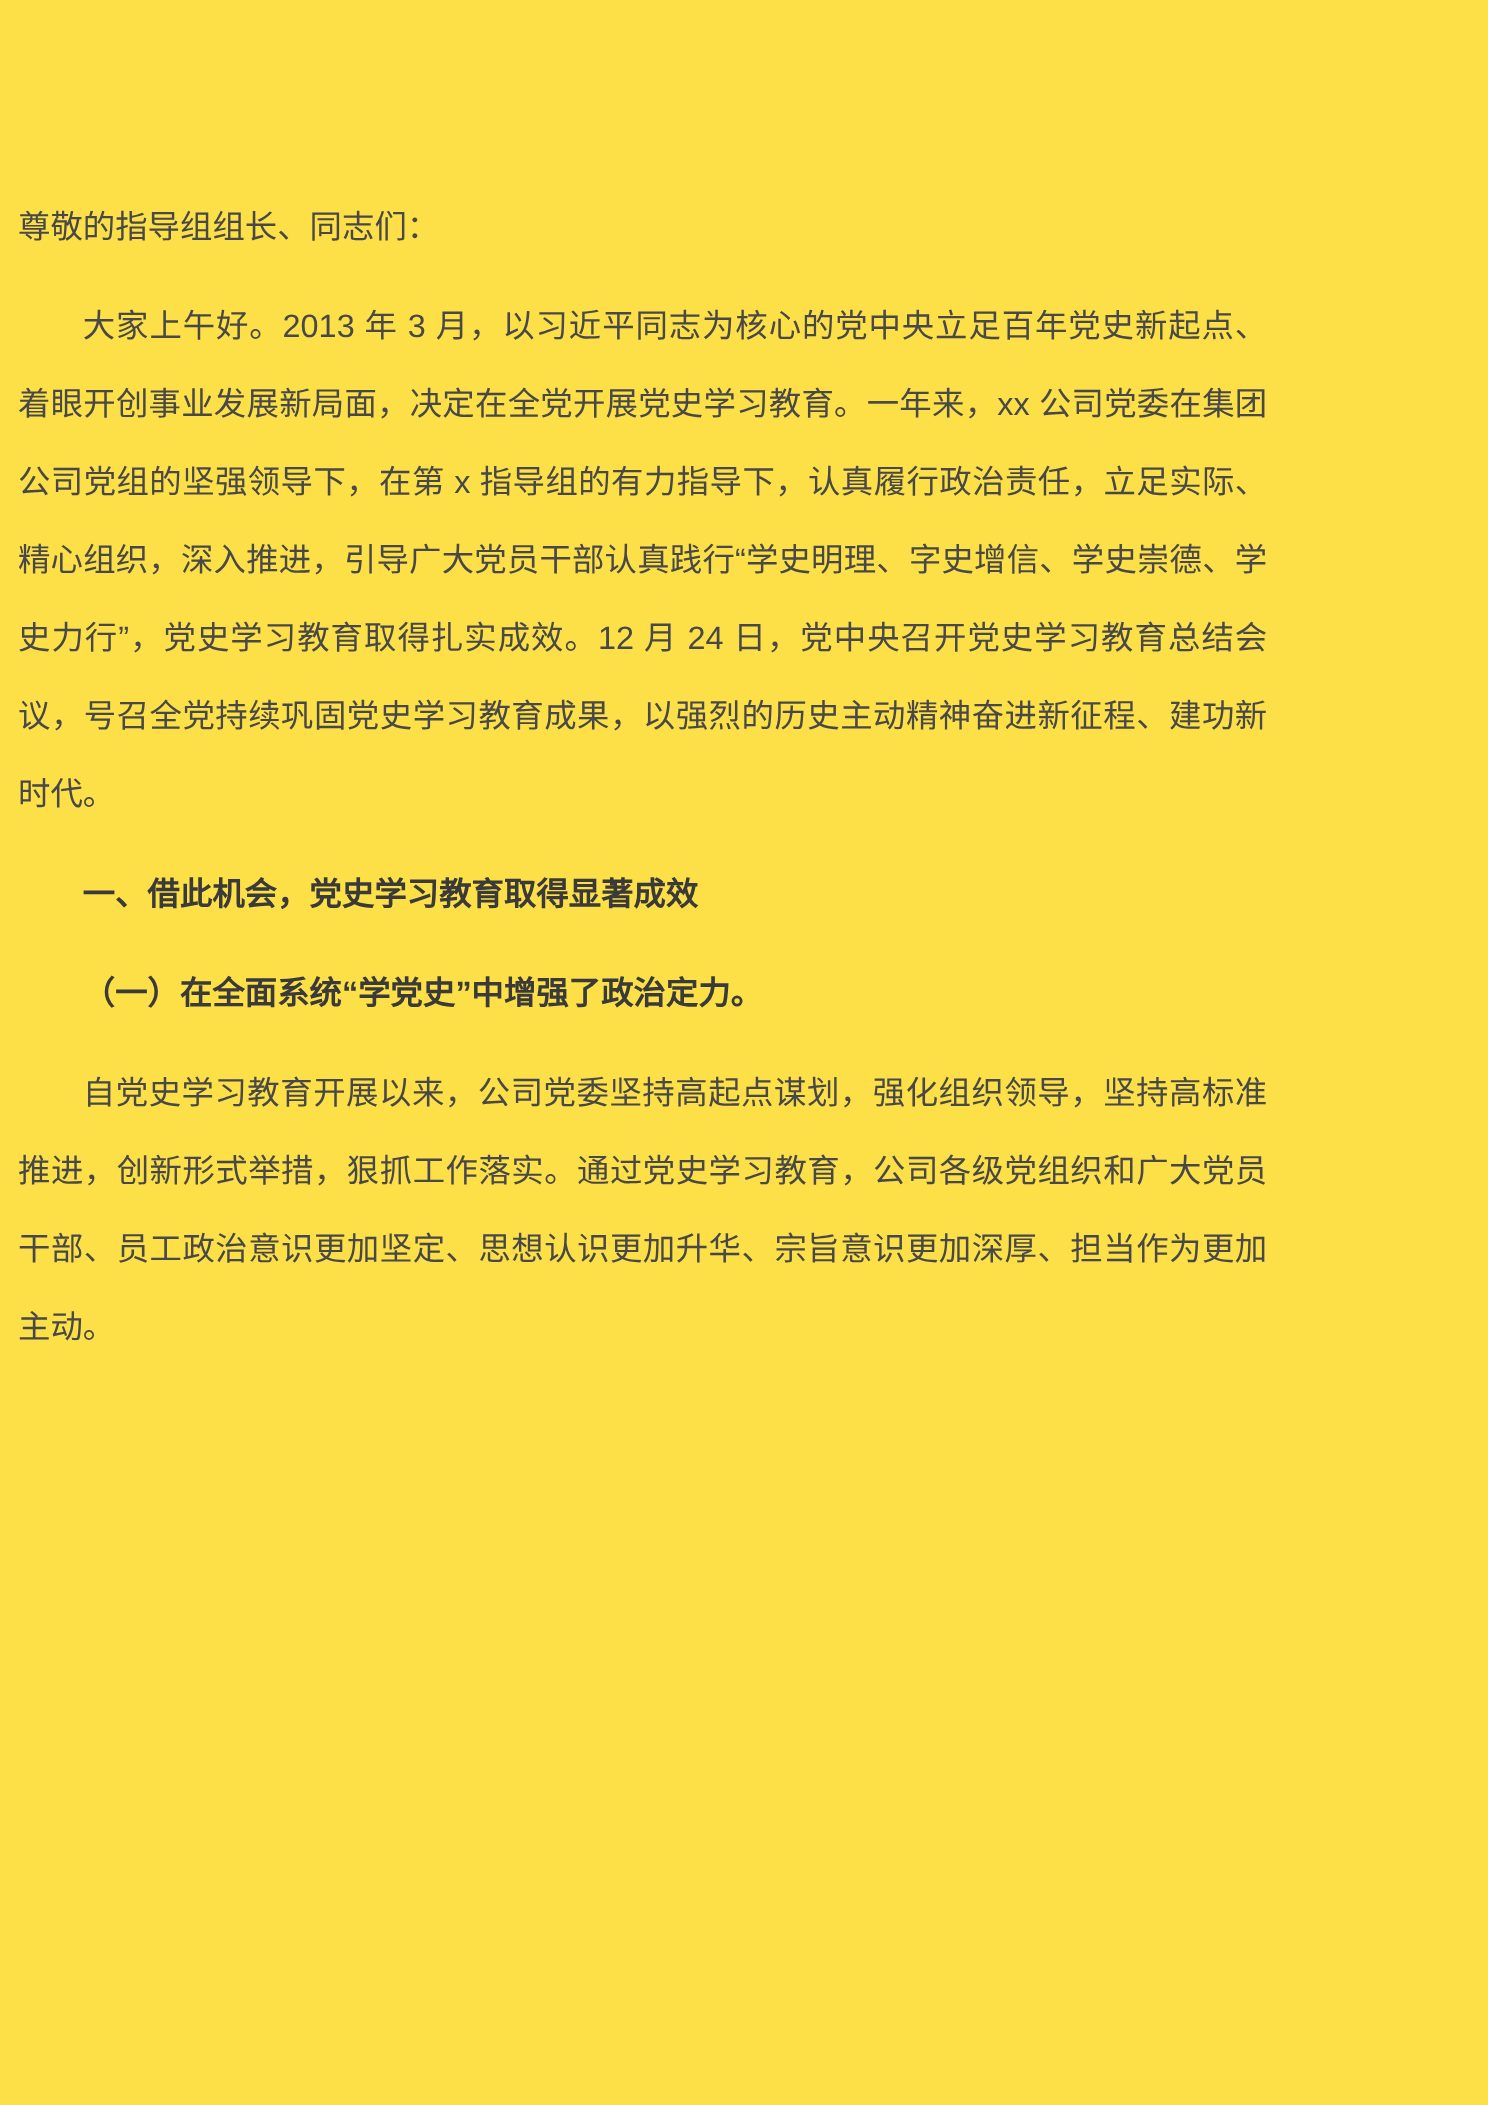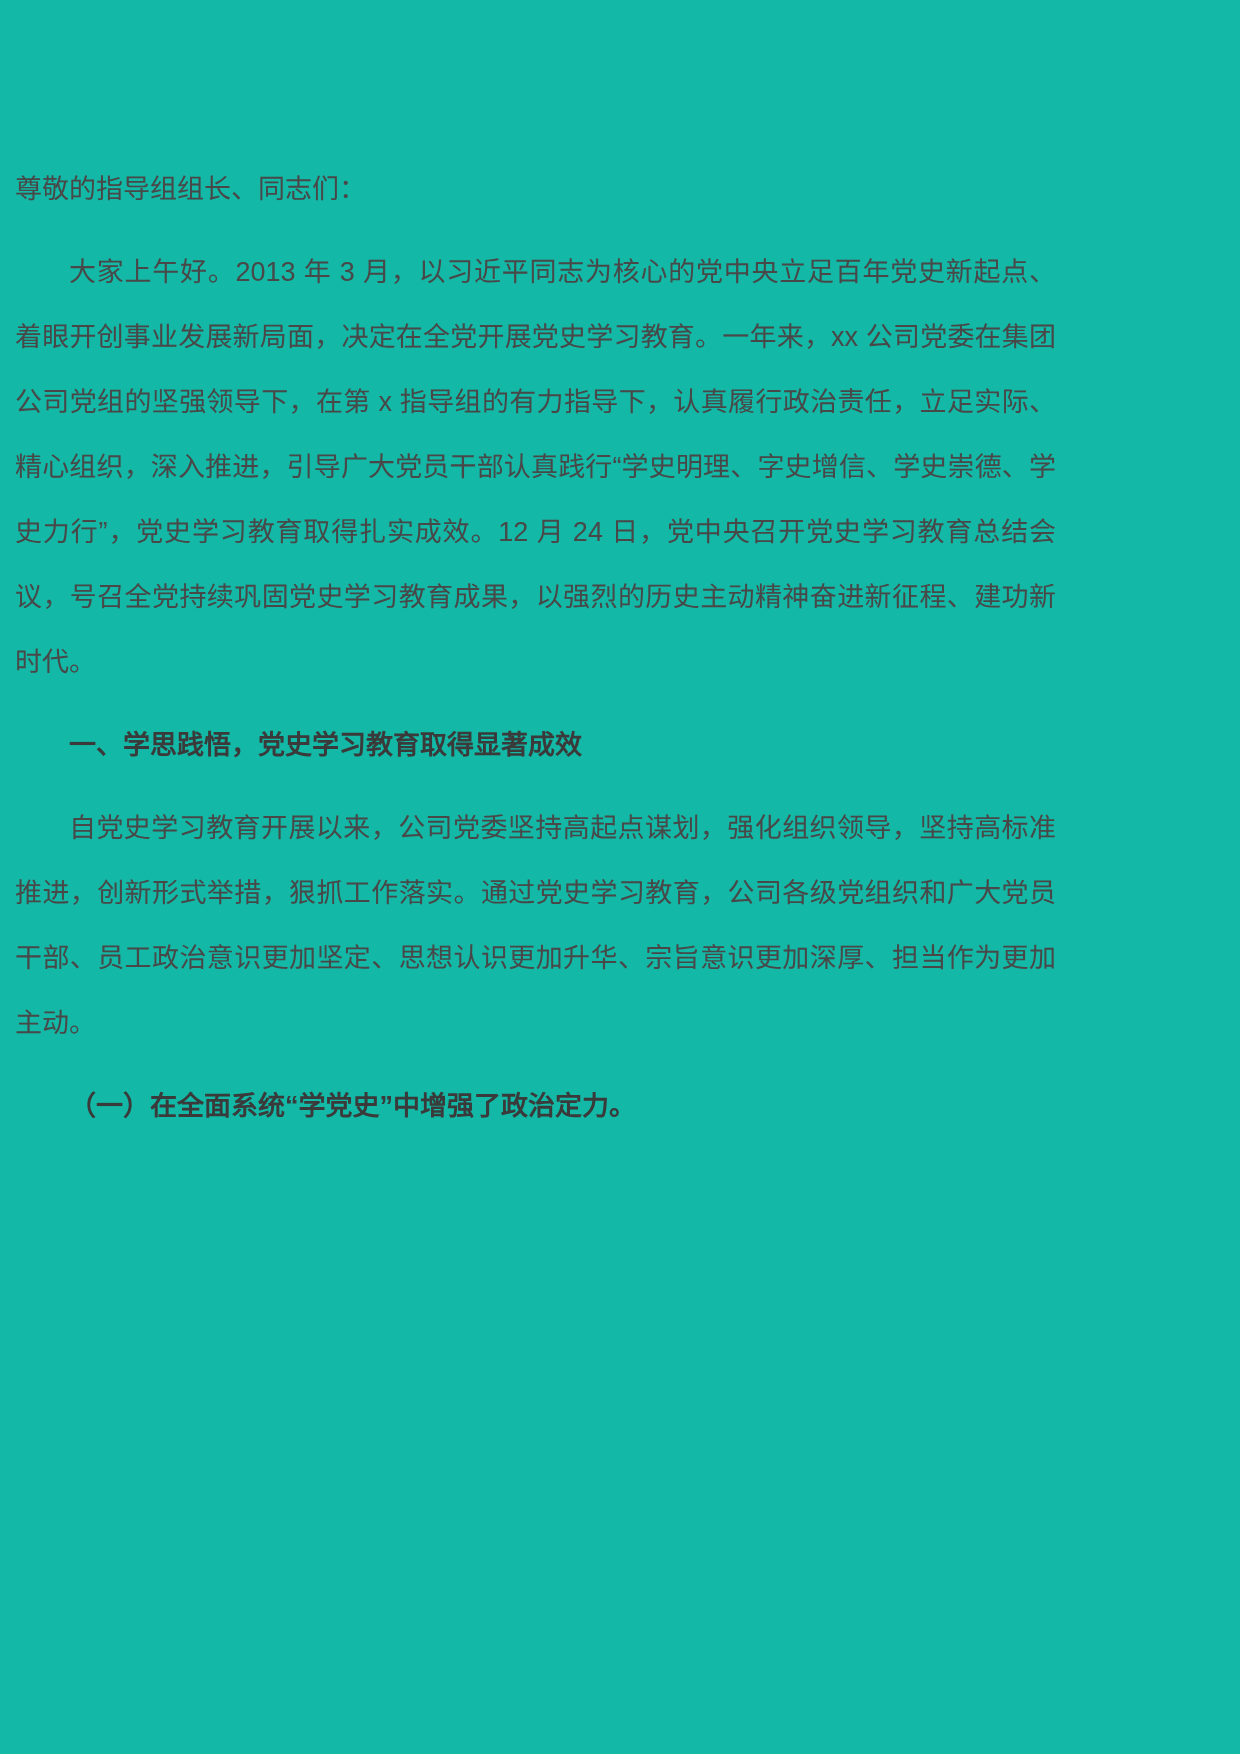--- a/index.html
+++ b/index.html
@@ -34,21 +34,21 @@
   .block.heading1,
   .block.heading2 {
     font-weight: 700;
     color: #3a3a3a;
     text-align: left;
   }
 </style>
 </head>
 <body>
 
-<div class="page" style="background: #14b8a6; padding-left: 15px;">
+<div class="page" style="background: #fde047; padding-left: 15px;">
   <div id="doc-content">
       <p class="block salutation" style="color: rgb(72, 72, 72);">尊敬的指导组组长、同志们：</p>
       <p class="block paragraph" style="color: rgb(72, 72, 72);">大家上午好。2013 年 3 月，以习近平同志为核心的党中央立足百年党史新起点、着眼开创事业发展新局面，决定在全党开展党史学习教育。一年来，xx 公司党委在集团公司党组的坚强领导下，在第 x 指导组的有力指导下，认真履行政治责任，立足实际、精心组织，深入推进，引导广大党员干部认真践行“学史明理、字史增信、学史崇德、学史力行”，党史学习教育取得扎实成效。12 月 24 日，党中央召开党史学习教育总结会议，号召全党持续巩固党史学习教育成果，以强烈的历史主动精神奋进新征程、建功新时代。</p>
-      <p class="block heading1" style="color: rgb(58, 58, 58);">一、学思践悟，党史学习教育取得显著成效</p>
+      <p class="block heading1" style="color: rgb(58, 58, 58);">一、借此机会，党史学习教育取得显著成效</p>
+      <p class="block heading2" style="color: rgb(58, 58, 58);">（一）在全面系统“学党史”中增强了政治定力。</p>
       <p class="block paragraph" style="color: rgb(72, 72, 72);">自党史学习教育开展以来，公司党委坚持高起点谋划，强化组织领导，坚持高标准推进，创新形式举措，狠抓工作落实。通过党史学习教育，公司各级党组织和广大党员干部、员工政治意识更加坚定、思想认识更加升华、宗旨意识更加深厚、担当作为更加主动。</p>
-      <p class="block heading2" style="color: rgb(58, 58, 58);">（一）在全面系统“学党史”中增强了政治定力。</p>
     </div>
 </div>
 
 </body></html>

